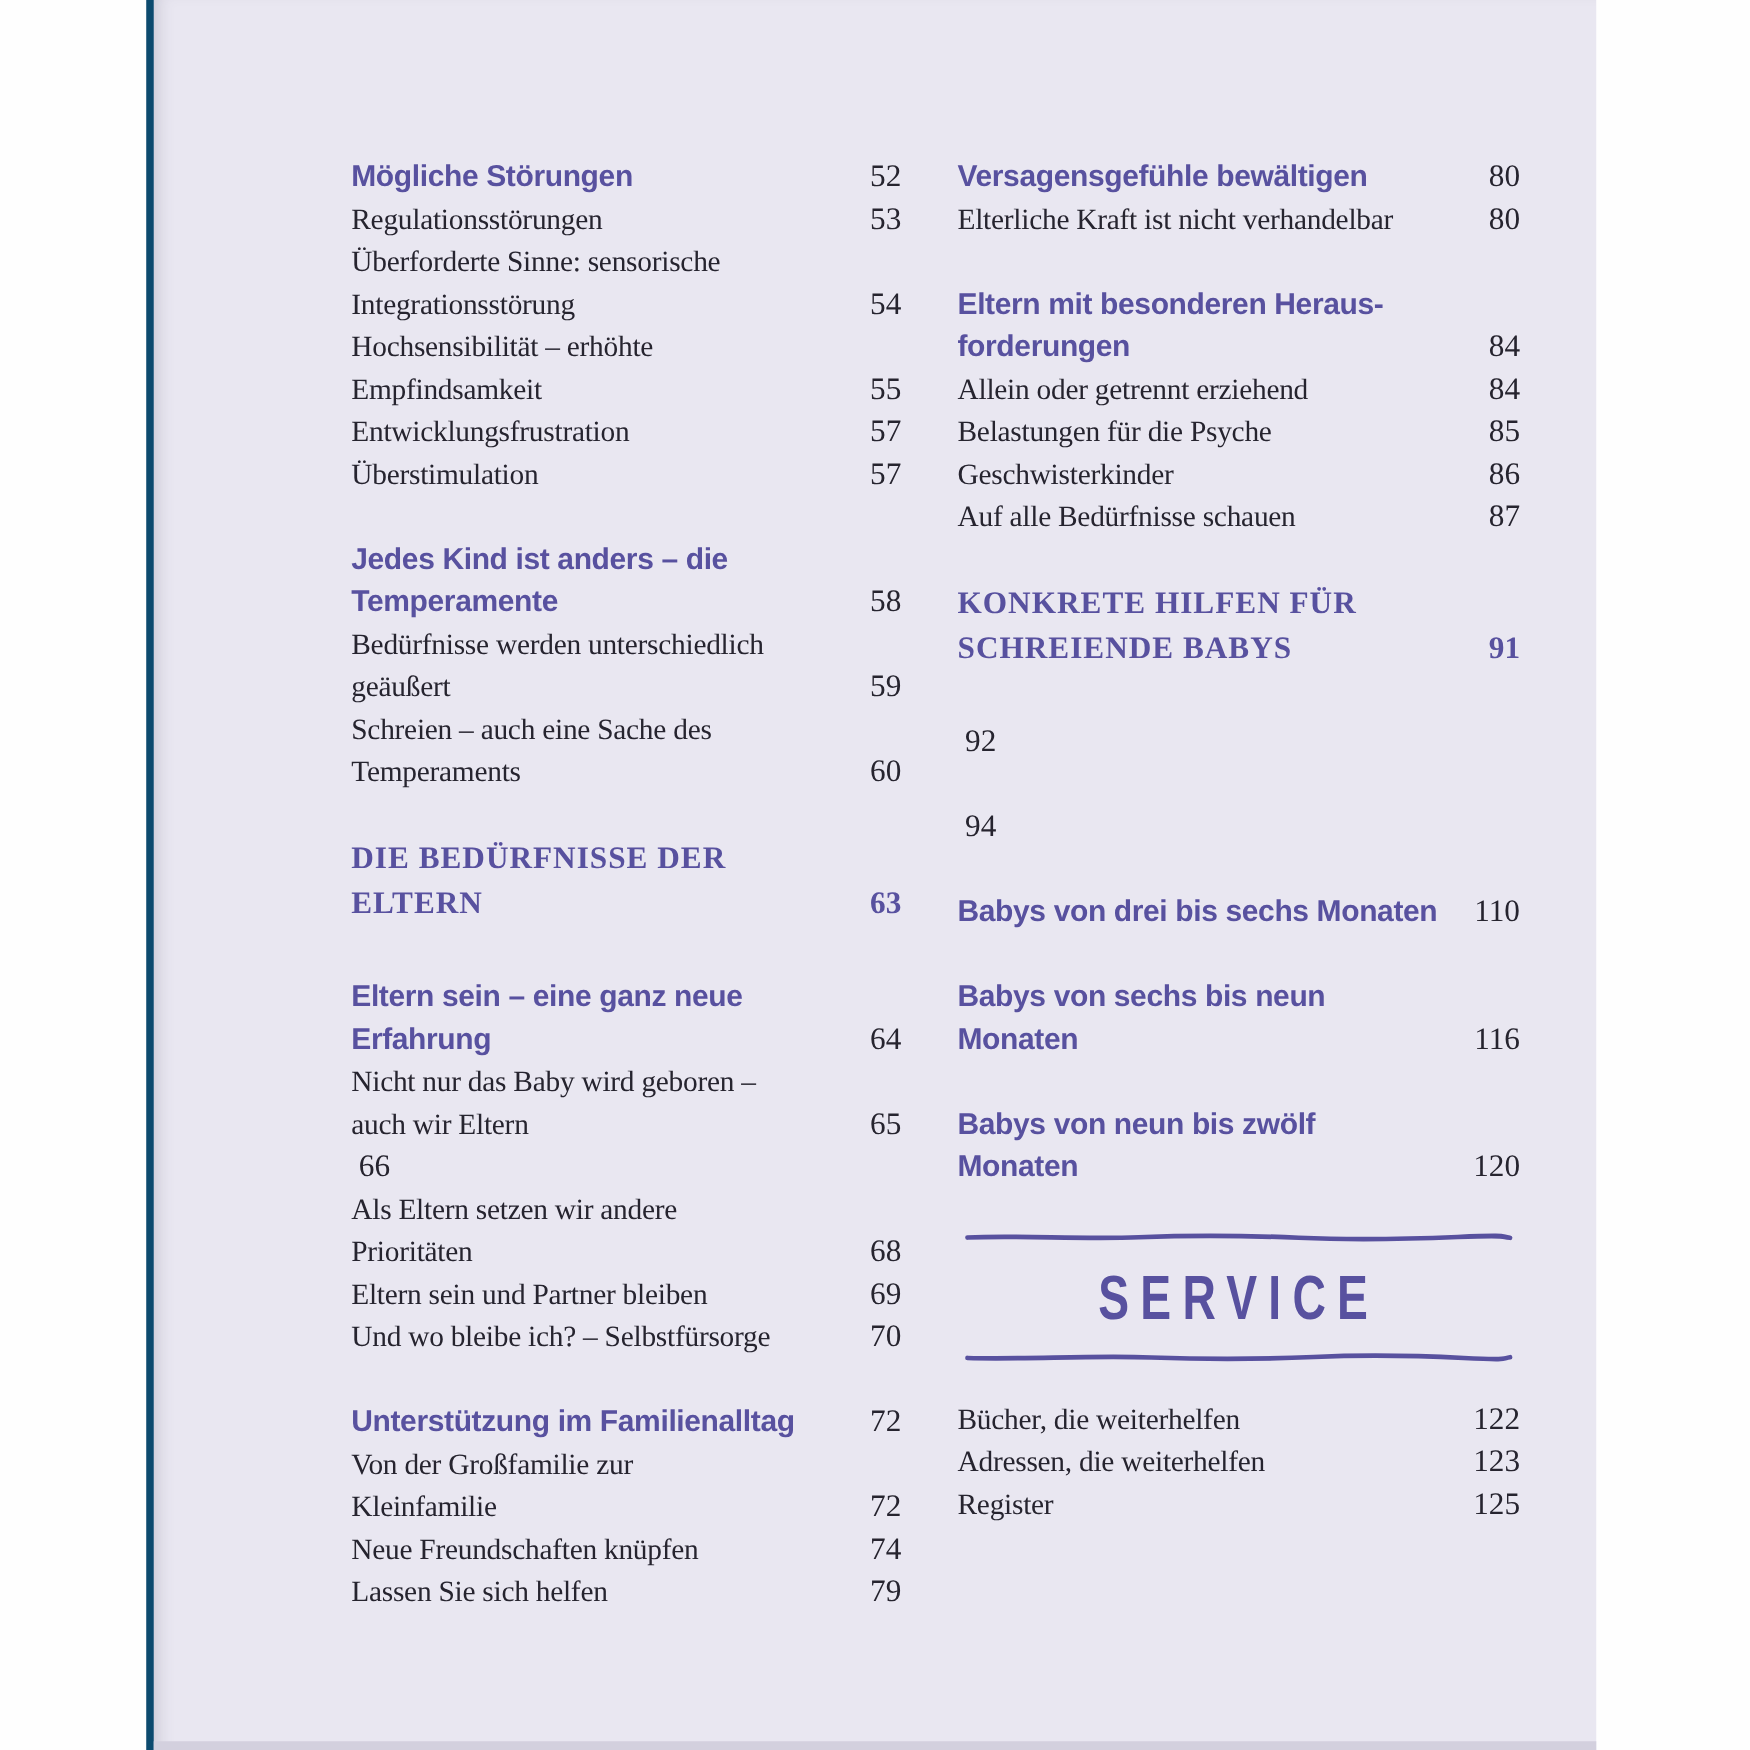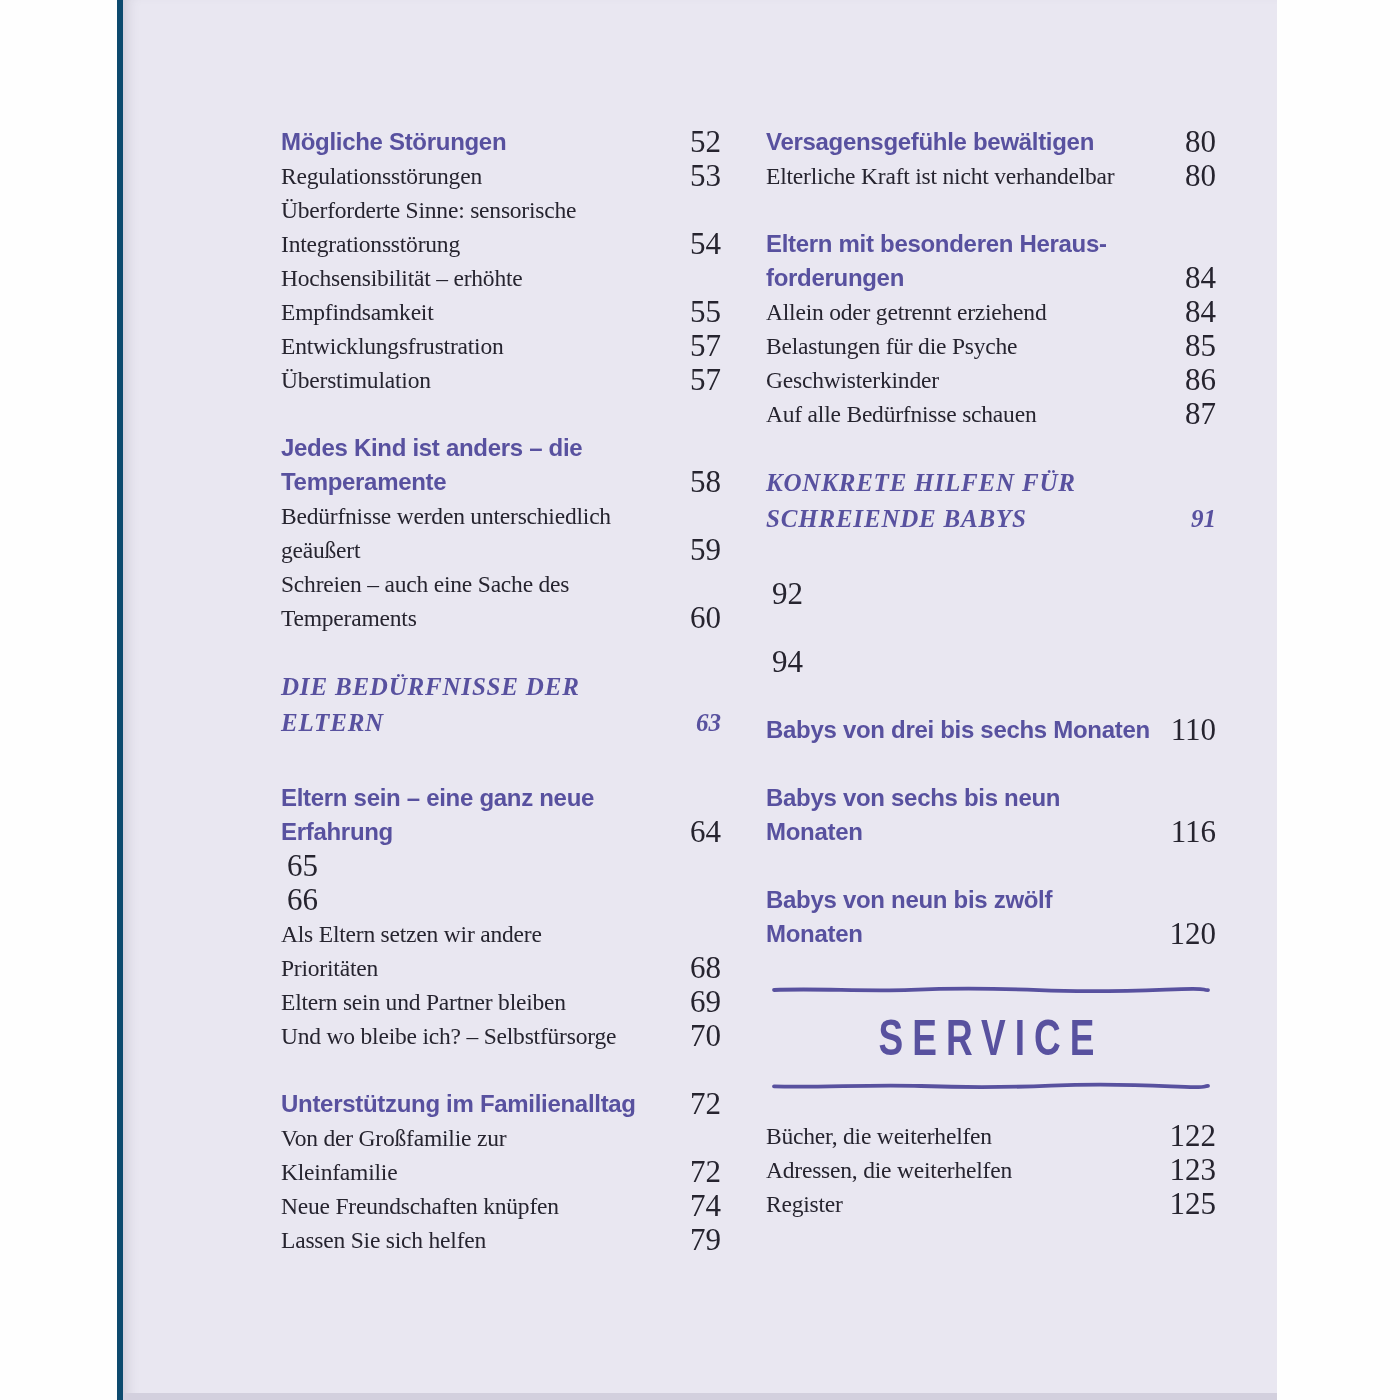--- a/index.html
+++ b/index.html
@@ -26,31 +26,31 @@
     background: #d3d0de;
   }
   .col {
     position: absolute;
     top: 125px;
   }
   .col-left  { left: 158px; width: 440px; }
   .col-right { left: 643px; width: 450px; }
 
   .toc-section { margin-bottom: 34px; }
-  .toc-section.extra-gap { margin-bottom: 40px; font-style: italic; }
+  .toc-section.extra-gap { margin-bottom: 40px; }
 
   .toc-row {
     display: flex;
     align-items: flex-end;
     justify-content: space-between;
   }
   .toc-title { white-space: pre; flex: 0 1 auto; }
   .toc-page {
     font-family: "Liberation Serif", serif;
-    font-size: 31px; line-height: 34px;
+    font-size: 25px; line-height: 34px;
     color: #26242f;
     padding-left: 6px;
     white-space: nowrap;
   }
   
   .row-entry .toc-title {
     font-family: "Liberation Serif", serif;
     font-size: 23.5px; line-height: 34px;
     letter-spacing: -0.2px;
     color: #26242f;
@@ -152,20 +152,22 @@
           <span class="toc-page">63</span>
         </div>
       </div>
       <div class="toc-section">
         <div class="toc-row row-sub">
           <span class="toc-title">Eltern sein – eine ganz neue
 Erfahrung</span>
           <span class="toc-page">64</span>
         </div>
         <div class="toc-row row-entry">
+          <span class="toc-title">Nicht nur das Baby wird geboren –
+auch wir Eltern</span>
           <span class="toc-page">65</span>
         </div>
         <div class="toc-row row-entry">
           <span class="toc-page">66</span>
         </div>
         <div class="toc-row row-entry">
           <span class="toc-title">Als Eltern setzen wir andere
 Prioritäten</span>
           <span class="toc-page">68</span>
         </div>

